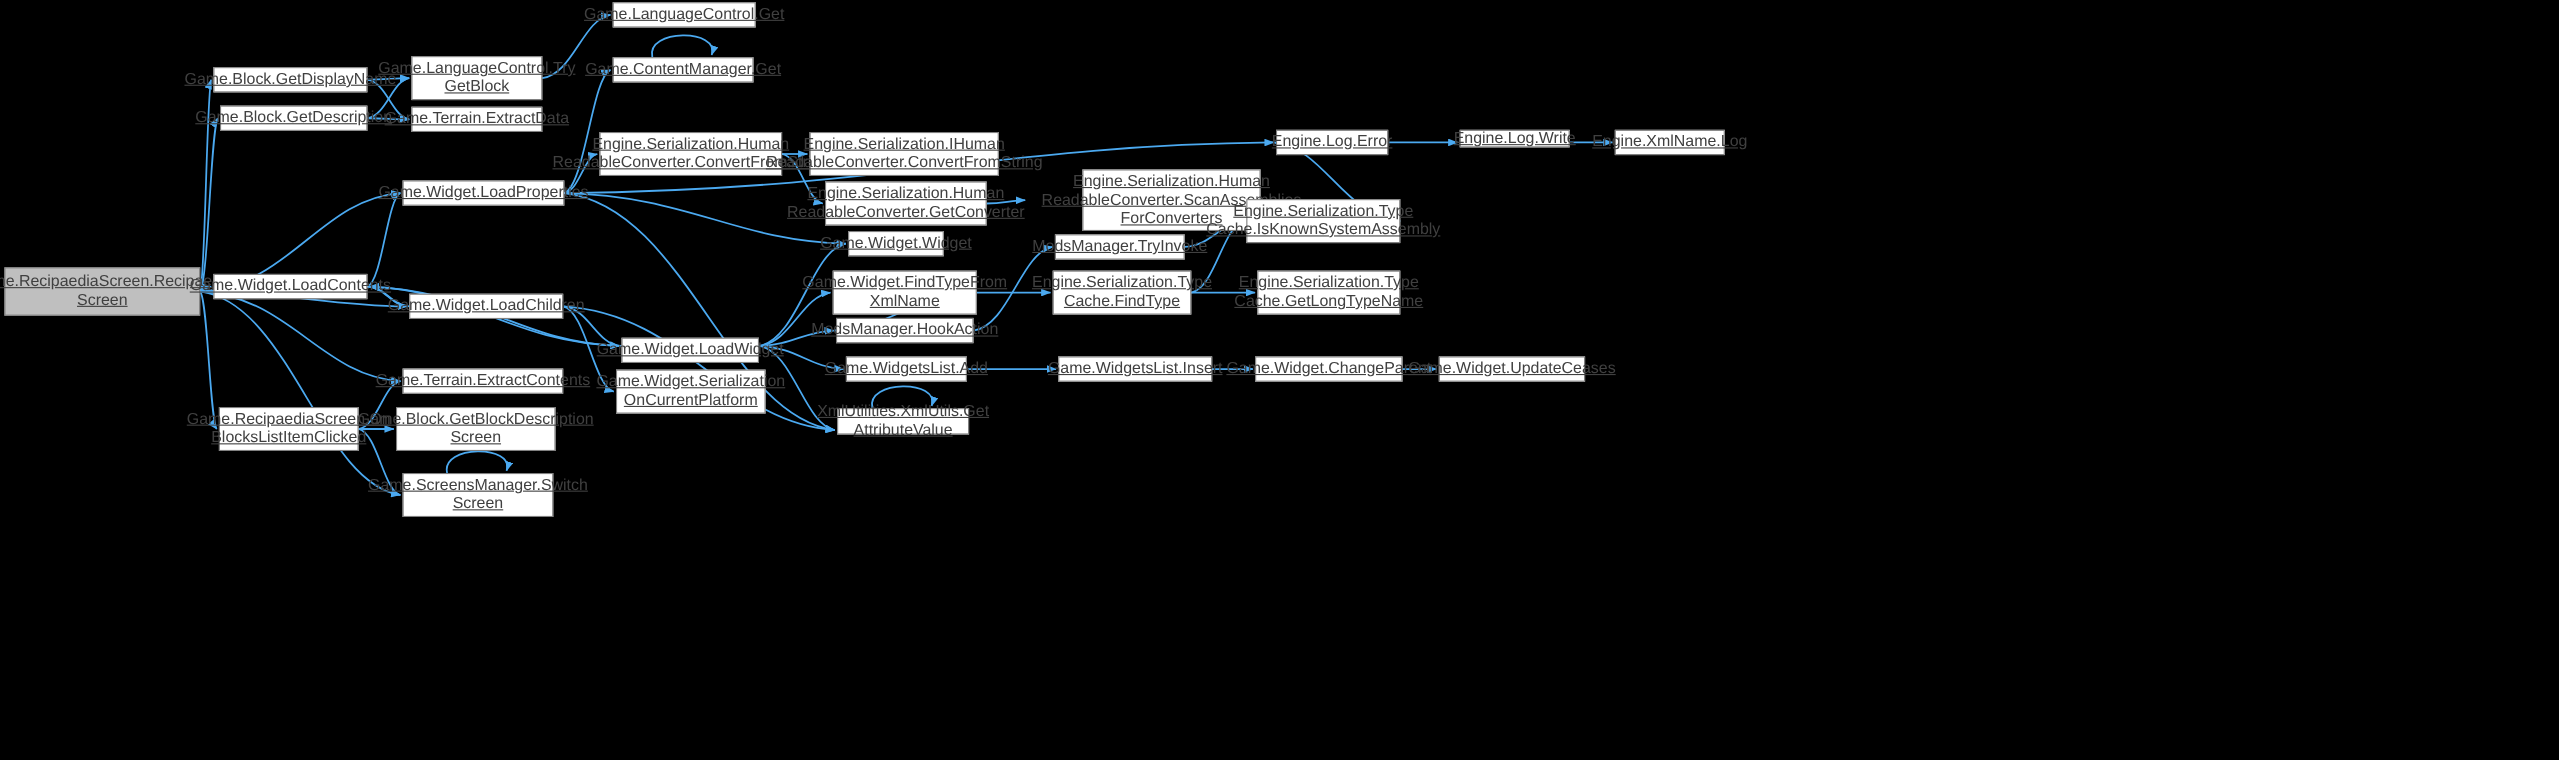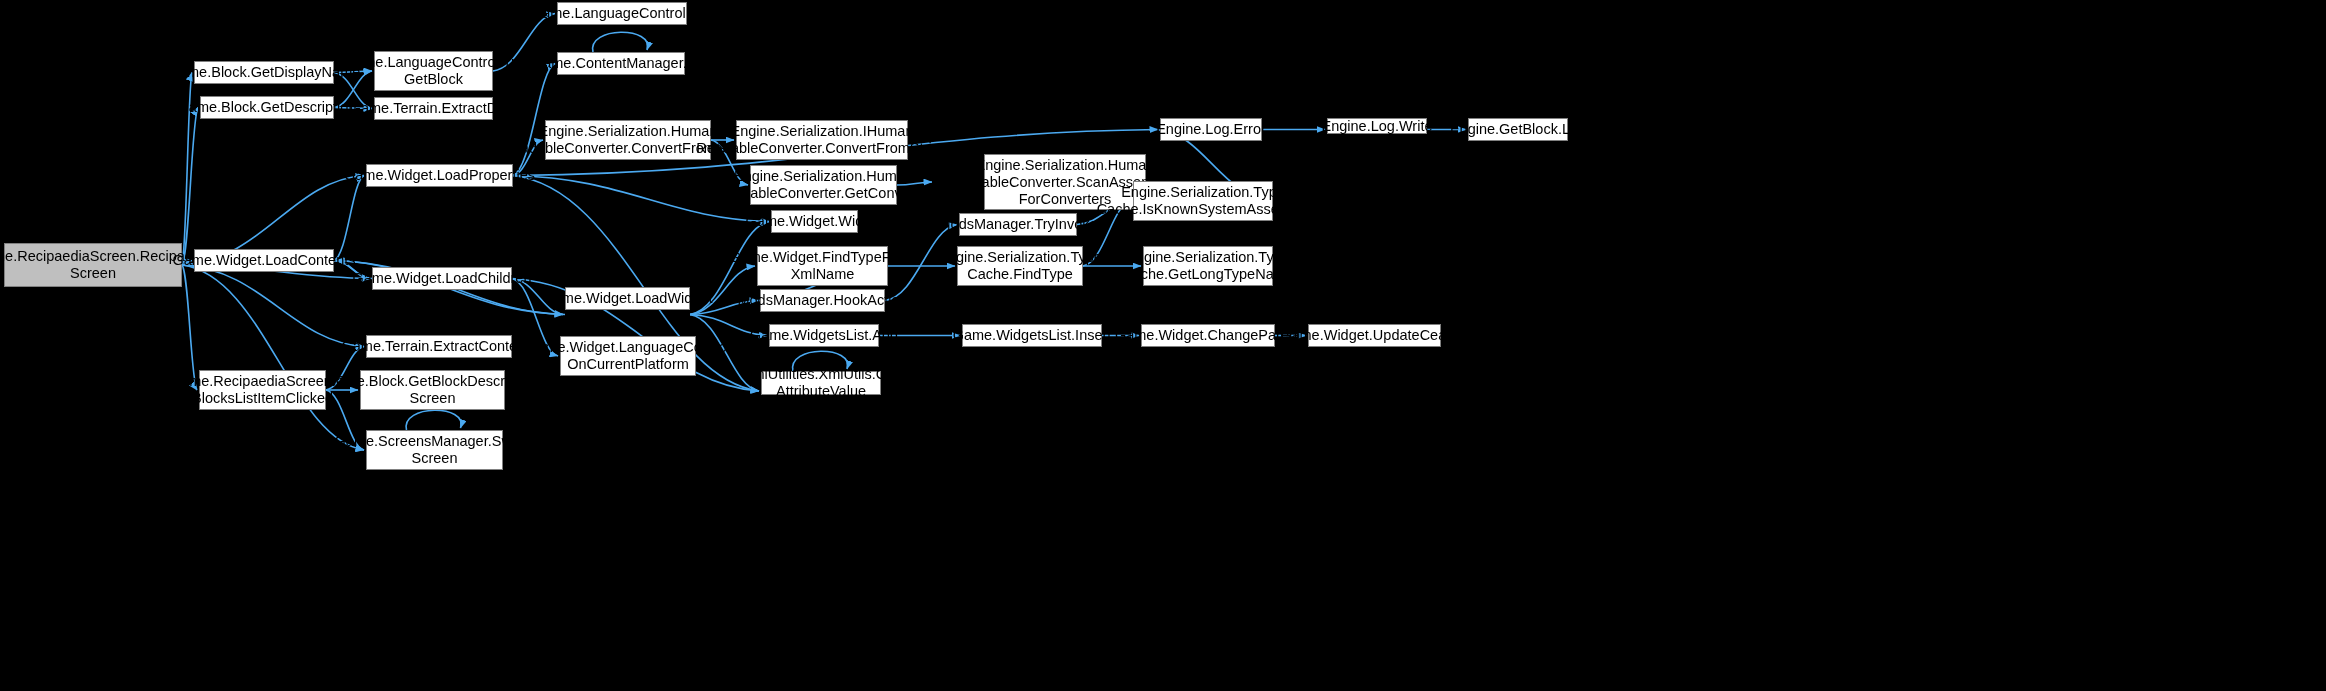--- a/index.html
+++ b/index.html
@@ -22,30 +22,31 @@
     top: 0;
     width: 2326px;
     height: 691px;
     pointer-events: none;
   }
   .node {
     position: absolute;
     box-sizing: border-box;
     background: #ffffff;
     border: 1px solid #808080;
-    color: #000000;
+    color: #404040;
     font-size: 14.5px;
     line-height: 17px;
     display: flex;
     align-items: center;
     justify-content: center;
     text-align: center;
     padding: 1px 16px;
     white-space: pre-line;
     z-index: 5;
+    text-decoration: underline;
   }
   .node.root {
     background: #bfbfbf;
     border: 1px solid #808080;
   }
 </style>
 </head>
 <body>
 
 <div id="canvas">
@@ -134,32 +135,32 @@
 ReadableConverter.ConvertFromString</div>
     <div class="node" style="left: 750px; top: 165px; width: 147px; height: 40px;">Engine.Serialization.Human
 ReadableConverter.GetConverter</div>
     <div class="node" style="left: 984px; top: 154px; width: 162px; height: 56px;">Engine.Serialization.Human
 ReadableConverter.ScanAssemblies
 ForConverters</div>
     <div class="node" style="left: 771px; top: 210px; width: 87px; height: 23px;">Game.Widget.Widget</div>
     <div class="node" style="left: 757px; top: 246px; width: 131px; height: 40px;">Game.Widget.FindTypeFrom
 XmlName</div>
     <div class="node" style="left: 760px; top: 289px; width: 125px; height: 23px;">ModsManager.HookAction</div>
-    <div class="node" style="left: 565px; top: 287px; width: 125px; height: 23px;">Game.Widget.LoadWidget</div>
-    <div class="node" style="left: 560px; top: 336px; width: 136px; height: 40px;">Game.Widget.LanguageControl
+    <div class="node" style="left: 565px; top: 307px; width: 125px; height: 23px;">Game.Widget.LoadWidget</div>
+    <div class="node" style="left: 560px; top: 336px; width: 136px; height: 40px;">Game.Widget.Serialization
 OnCurrentPlatform</div>
     <div class="node" style="left: 761px; top: 371px; width: 120px; height: 24px;">XmlUtilities.XmlUtils.Get
 AttributeValue</div>
     <div class="node" style="left: 769px; top: 324px; width: 110px; height: 23px;">Game.WidgetsList.Add</div>
     <div class="node" style="left: 959px; top: 213px; width: 118px; height: 23px;">ModsManager.TryInvoke</div>
     <div class="node" style="left: 957px; top: 246px; width: 126px; height: 40px;">Engine.Serialization.Type
 Cache.FindType</div>
     <div class="node" style="left: 962px; top: 324px; width: 140px; height: 23px;">Game.WidgetsList.Insert</div>
     <div class="node" style="left: 1133px; top: 181px; width: 140px; height: 40px;">Engine.Serialization.Type
 Cache.IsKnownSystemAssembly</div>
     <div class="node" style="left: 1143px; top: 246px; width: 130px; height: 40px;">Engine.Serialization.Type
 Cache.GetLongTypeName</div>
     <div class="node" style="left: 1141px; top: 324px; width: 134px; height: 23px;">Game.Widget.ChangeParent</div>
     <div class="node" style="left: 1160px; top: 118px; width: 102px; height: 23px;">Engine.Log.Error</div>
     <div class="node" style="left: 1327px; top: 118px; width: 100px; height: 16px;">Engine.Log.Write</div>
-    <div class="node" style="left: 1468px; top: 118px; width: 100px; height: 23px;">Engine.GetBlock.Log</div>
+    <div class="node" style="left: 1468px; top: 118px; width: 100px; height: 23px;">Engine.XmlName.Log</div>
     <div class="node" style="left: 1308px; top: 324px; width: 133px; height: 23px;">Game.Widget.UpdateCeases</div>
   </div>
 
 </body></html>

